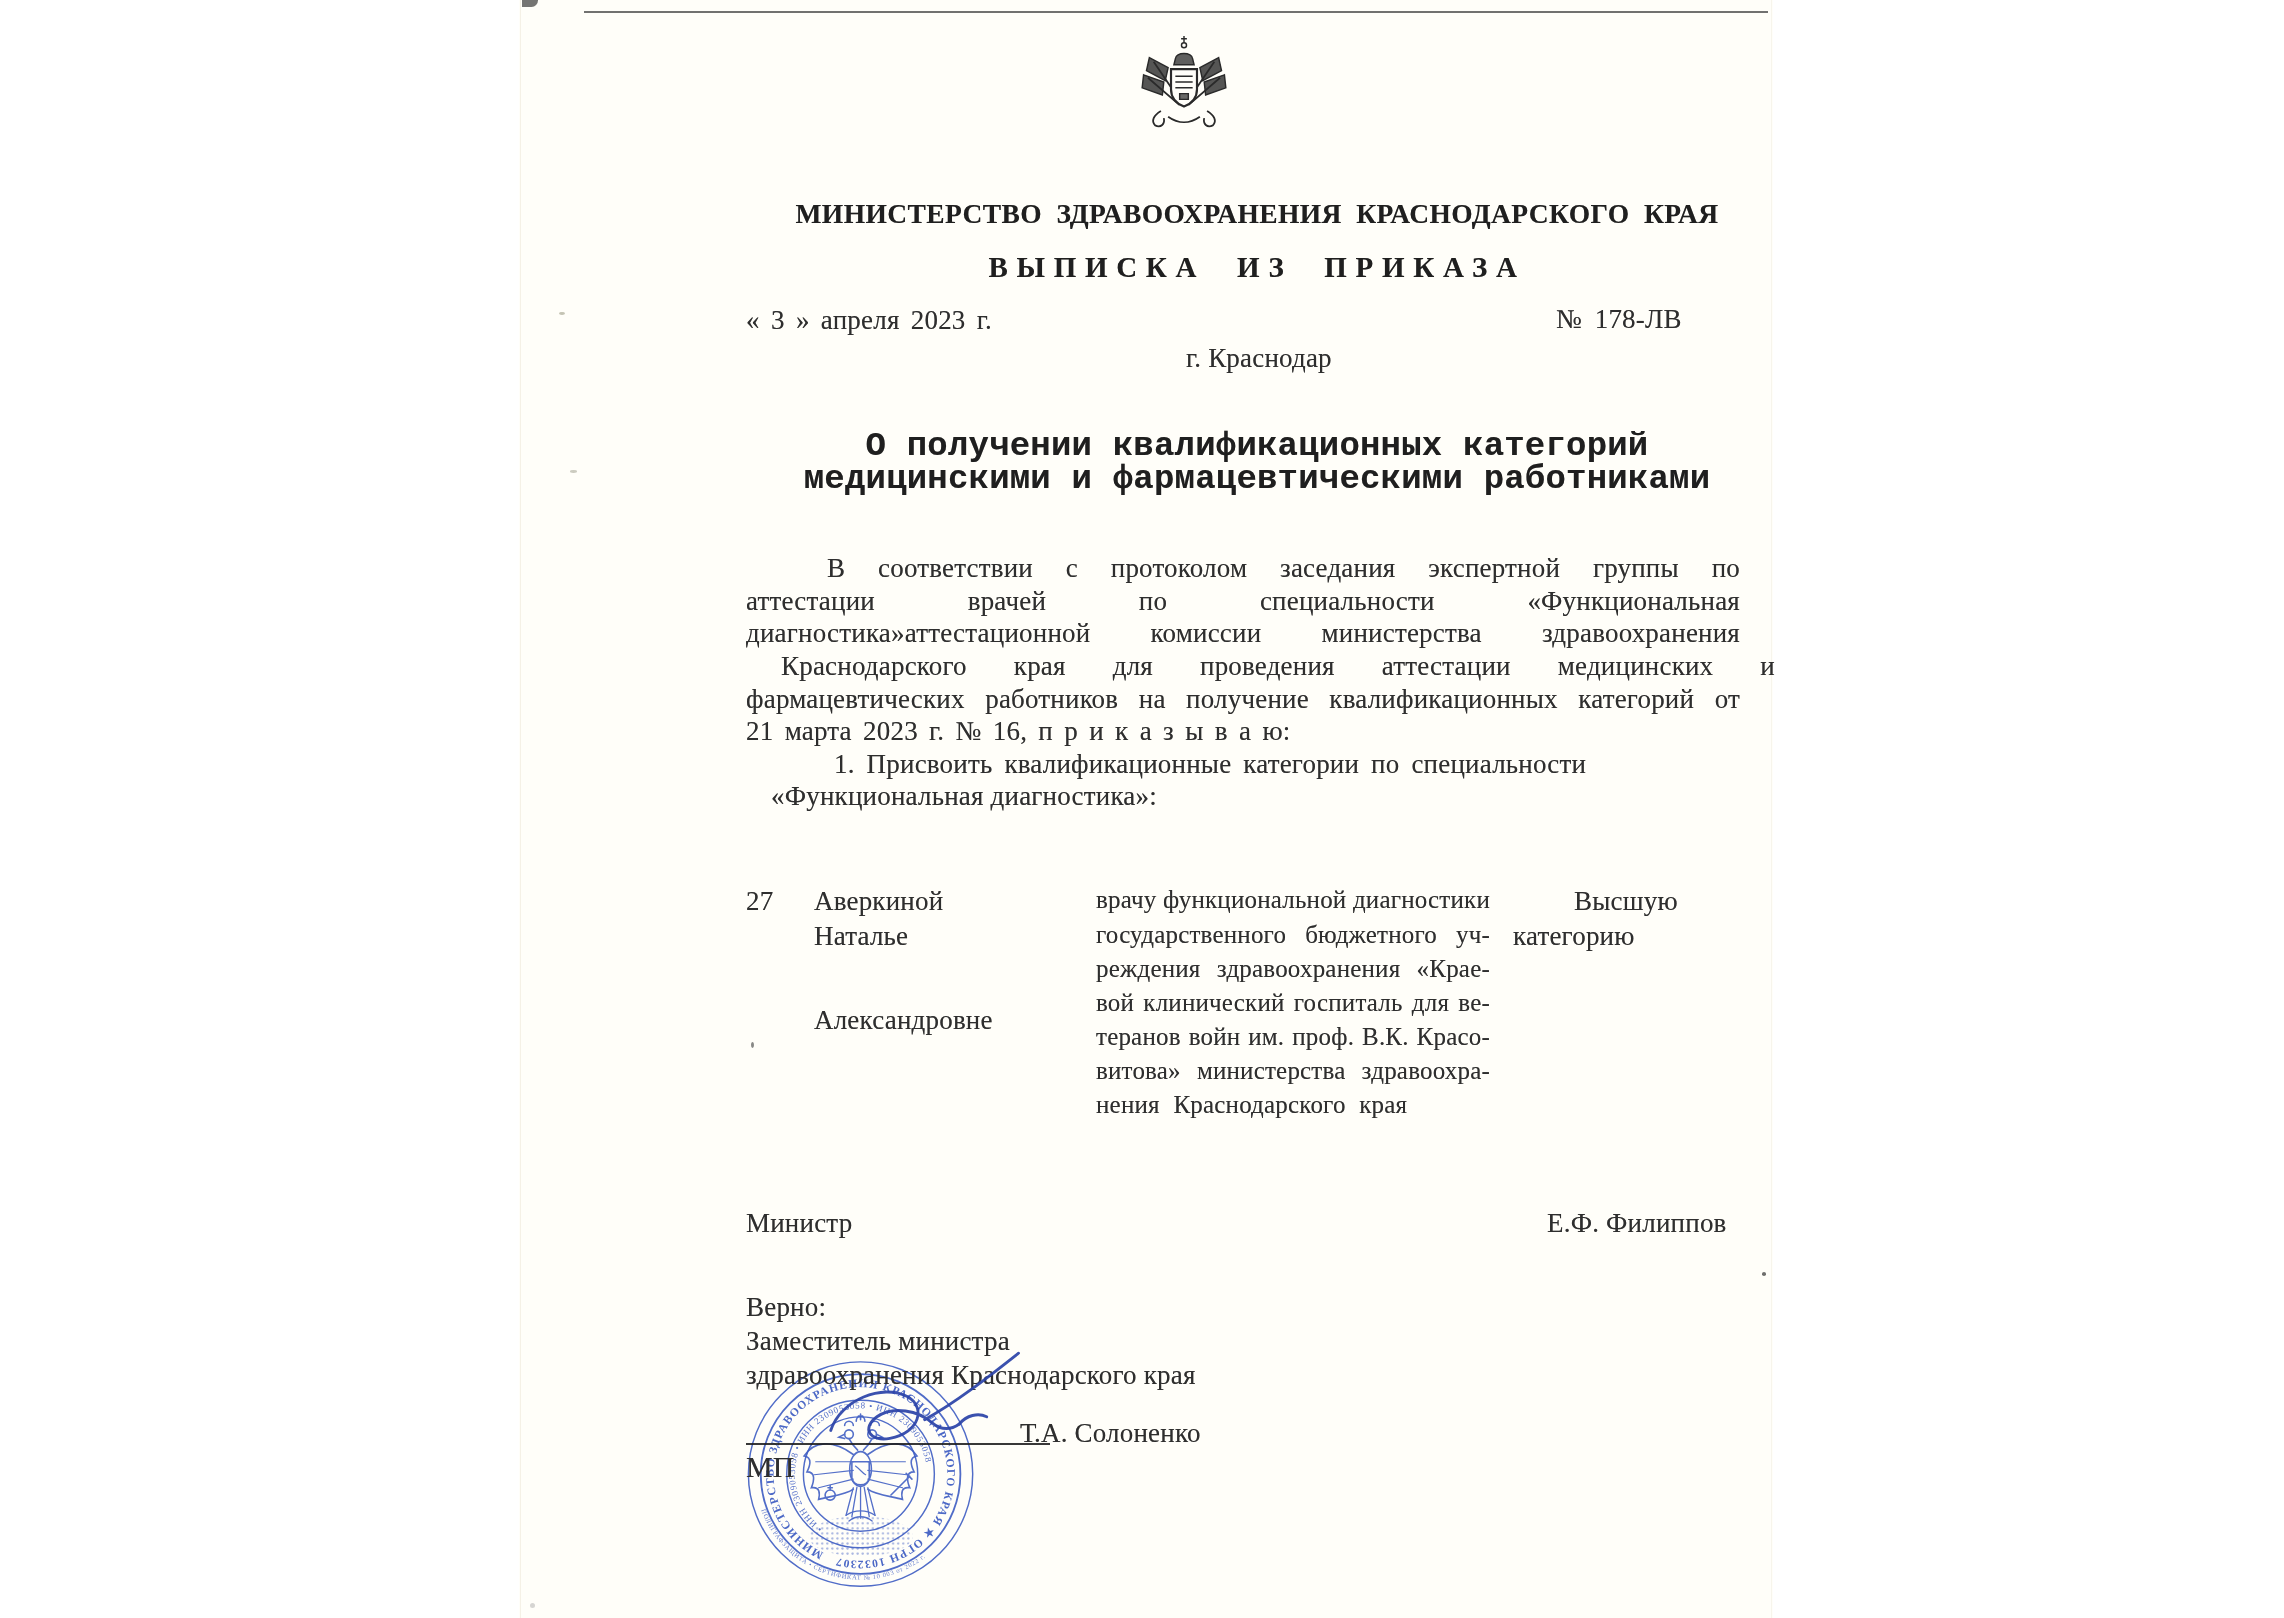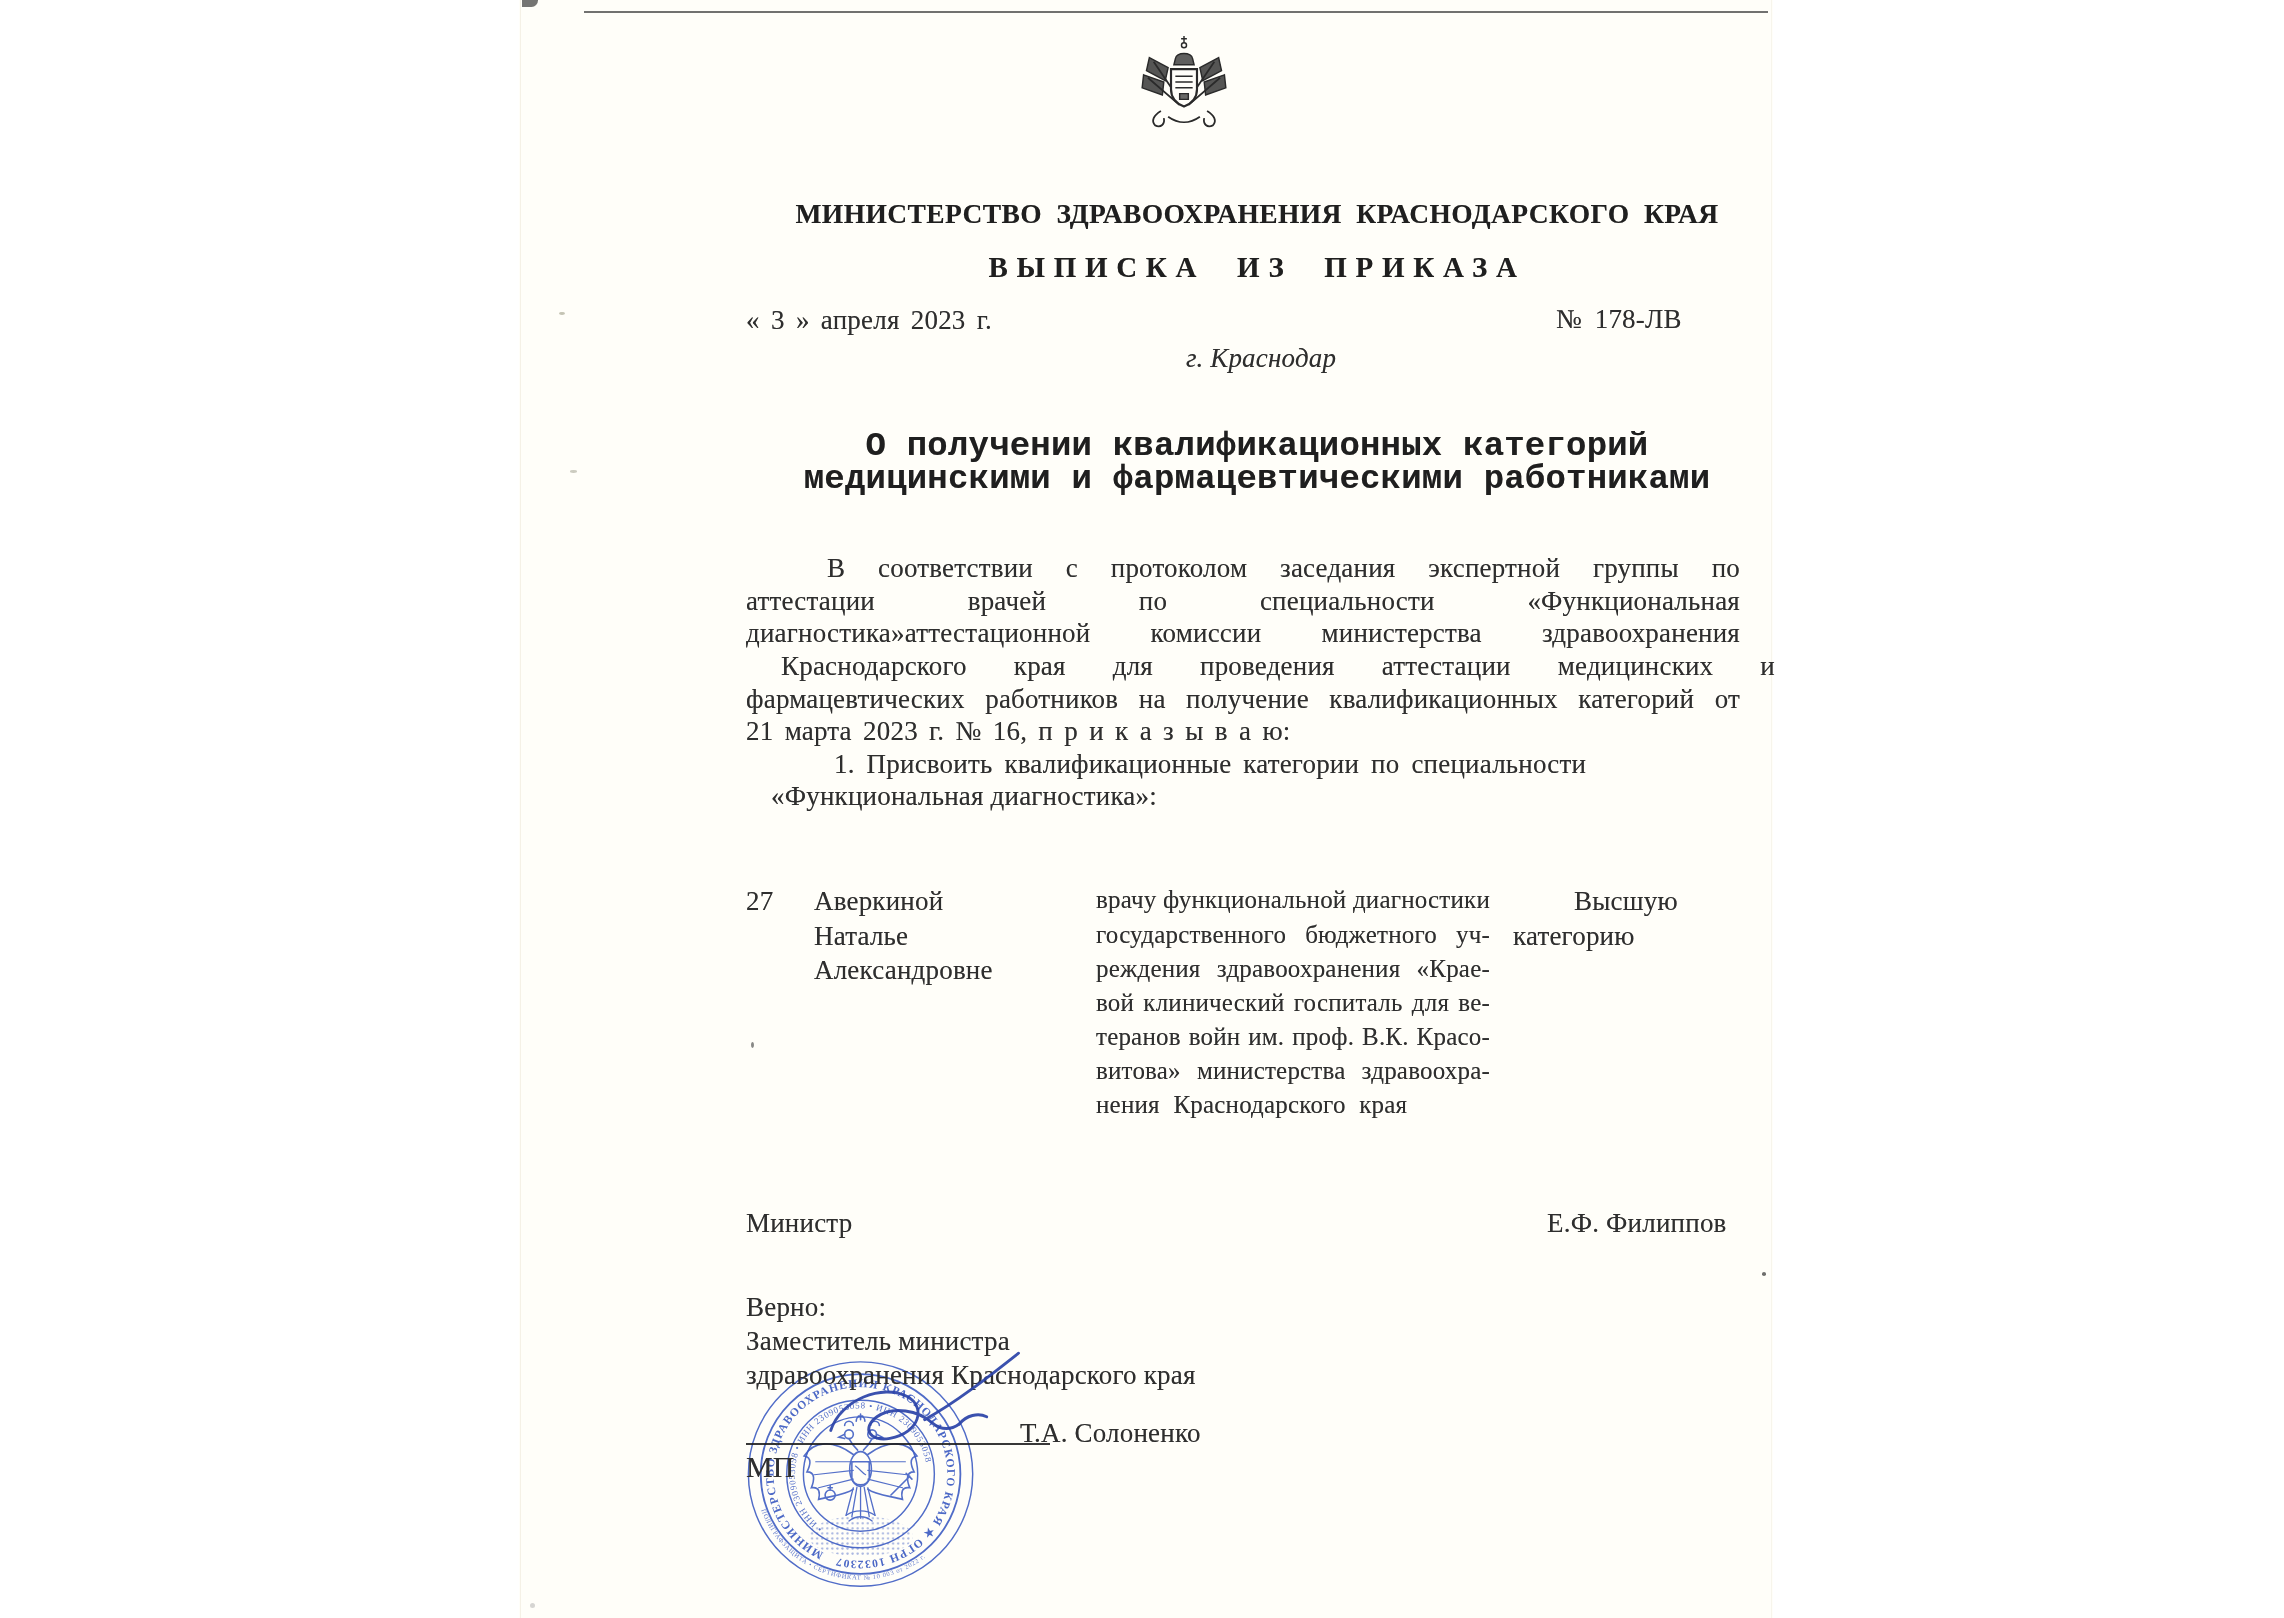--- a/index.html
+++ b/index.html
@@ -59,38 +59,38 @@
     <path d="M50,60 h24 M50,68 h24 M50,76 h24"></path>
     <path d="M56,84 h12 v8 h-12 z" fill="#2a2a2a" fill-opacity=".7"></path>
     <path d="M30,108 c-10,6 -14,14 -8,20 c8,4 14,-2 12,-10 M94,108 c10,6 14,14 8,20 c-8,4 -14,-2 -12,-10 M40,116 c14,10 30,10 44,0" stroke-width="2.5"></path>
   </g>
 </svg>
 
 <div class="line b ctr title" style="top:197px;">МИНИСТЕРСТВО  ЗДРАВООХРАНЕНИЯ КРАСНОДАРСКОГО  КРАЯ</div>
 <div class="line b ctr vypiska" style="top:250px;">ВЫПИСКА ИЗ ПРИКАЗА</div>
 <div class="line" style="left:746px;top:304px;word-spacing:4.3px;">« 3 » апреля  2023 г.</div>
 <div class="line" style="left:1556px;top:303px;word-spacing:5.8px;">№  178-ЛВ</div>
-<div class="line" style="left:1186px;top:342px;font-style:italic;">г. Краснодар</div>
+<div class="line" style="left:1186px;top:342px;">г. Краснодар</div>
 
 <div class="line b ctr subj" style="top:426px;">О получении квалификационных категорий</div>
 <div class="line b ctr subj" style="top:459px;">медицинскими и фармацевтическими работниками</div>
 
 <div class="line j" style="top:552px;text-indent:81px;">В  соответствии  с  протоколом  заседания  экспертной  группы  по</div>
 <div class="line j" style="top:585px;">аттестации врачей по специальности «Функциональная</div>
 <div class="line j" style="top:617px;">диагностика»аттестационной комиссии министерства здравоохранения</div>
 <div class="line j" style="top:650px;margin-left:35px;">Краснодарского края для проведения аттестации медицинских и</div>
 <div class="line j" style="top:683px;">фармацевтических работников на получение квалификационных категорий от</div>
 <div class="line body-l" style="top:715px;word-spacing:4.3px;">21 марта  2023 г.  №  16,  п р и к а з ы в а ю:</div>
 <div class="line body-l" style="top:748px;padding-left:88px;word-spacing:5px;">1. Присвоить  квалификационные  категории  по специальности</div>
 <div class="line body-l" style="top:780px;padding-left:25px;">«Функциональная диагностика»:</div>
 
 <div class="line" style="left:746px;top:885px;">27</div>
 <div class="line" style="left:814px;top:885px;">Аверкиной</div>
 <div class="line" style="left:814px;top:920px;">Наталье</div>
-<div class="line" style="left:814px;top:954px;">Александровне</div>
+<div class="line" style="left:814px;top:1004px;">Александровне</div>
 <div class="line desc descj" style="top:885px;">врачу функциональной диагностики</div>
 <div class="line desc descj" style="top:920px;">государственного бюджетного уч-</div>
 <div class="line desc descj" style="top:954px;">реждения здравоохранения «Крае-</div>
 <div class="line desc descj" style="top:988px;">вой клинический госпиталь для  ве-</div>
 <div class="line desc descj" style="top:1022px;">теранов войн  им. проф. В.К. Красо-</div>
 <div class="line desc descj" style="top:1056px;">витова» министерства здравоохра-</div>
 <div class="line desc" style="top:1090px;word-spacing:7.2px;">нения  Краснодарского  края</div>
 <div class="line" style="left:1574px;top:885px;">Высшую</div>
 <div class="line" style="left:1513px;top:920px;">категорию</div>
 

